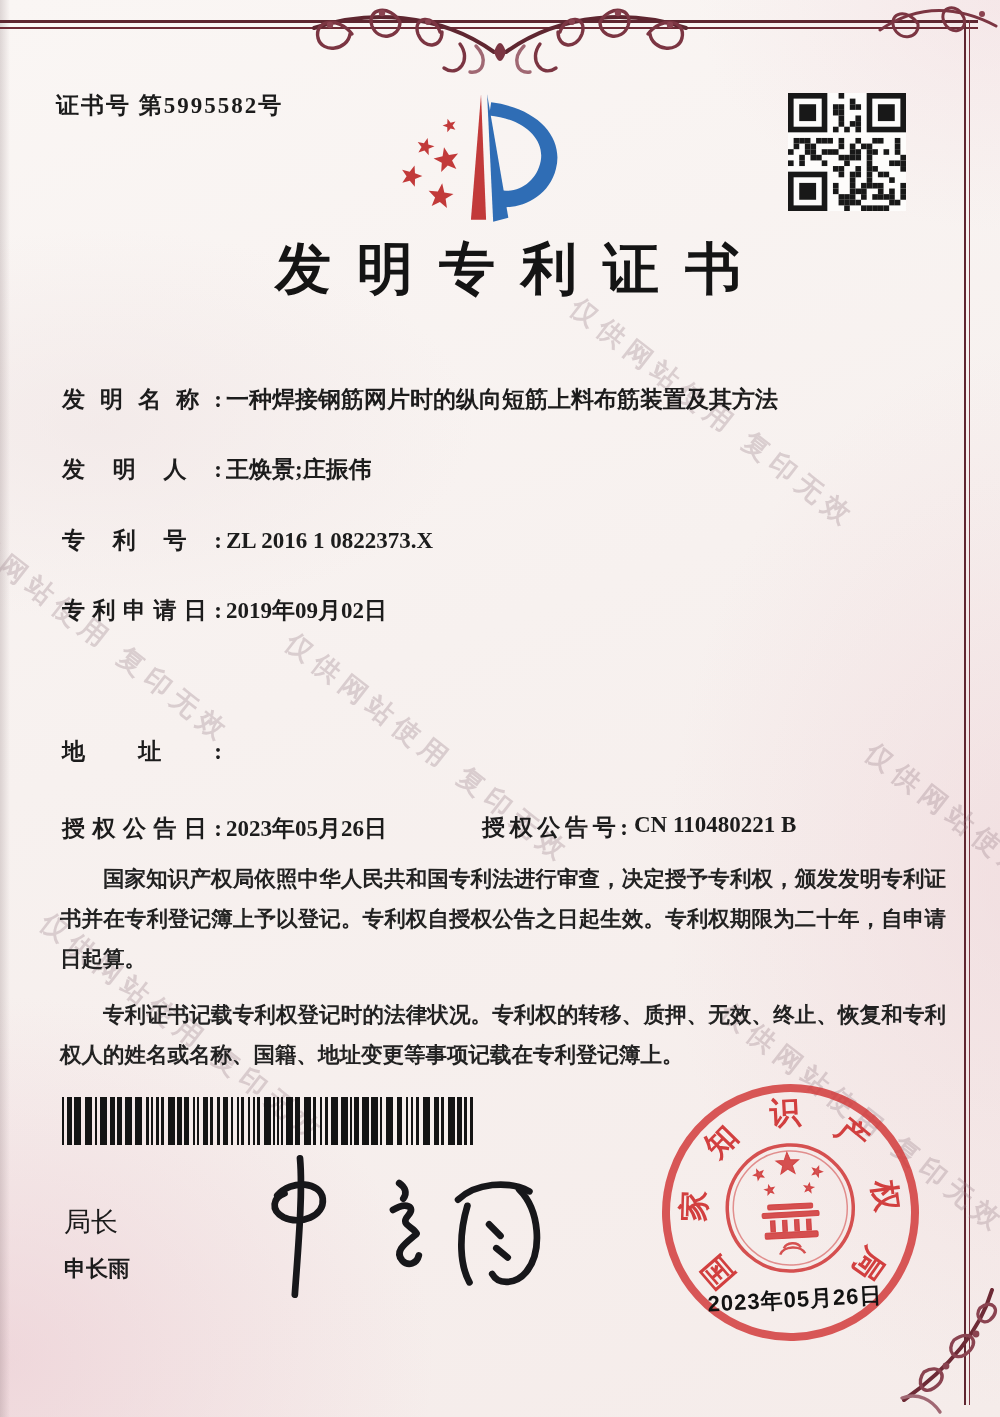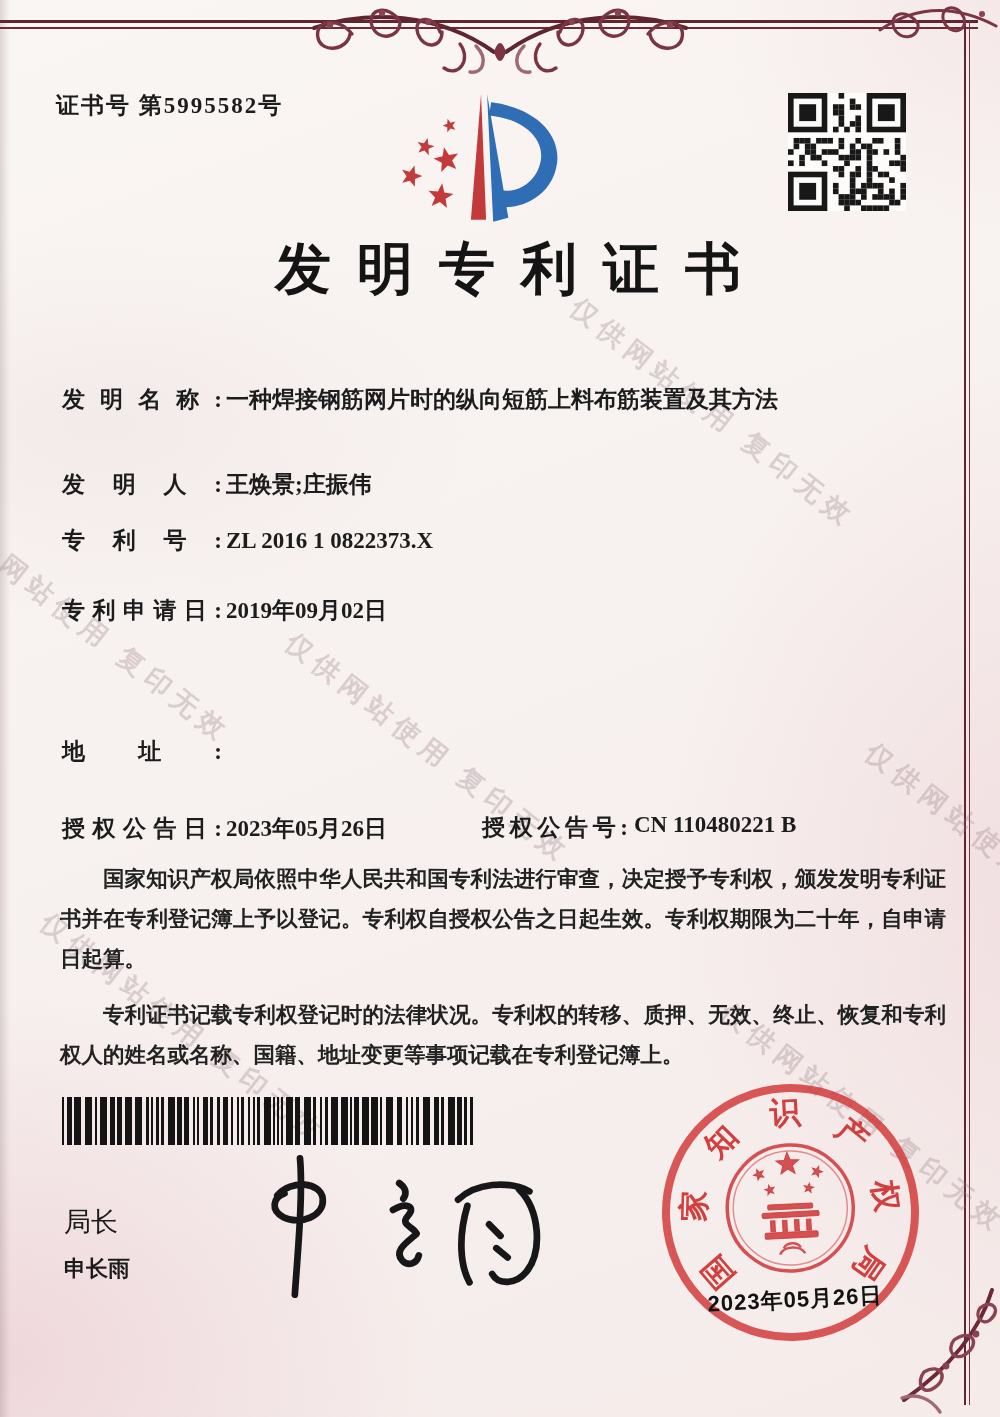--- a/index.html
+++ b/index.html
@@ -255,21 +255,21 @@
       <rect x="5.619047619047619" y="84.28571428571428" width="28.095238095238095" height="28.095238095238095" fill="#fdfcfb"></rect>
       <rect x="11.238095238095237" y="89.9047619047619" width="16.857142857142854" height="16.857142857142854" fill="#181818"></rect>
     </svg>
 
   <div class="title">发明专利证书</div>
 
   <div class="row" style="top:383px;">
     <span class="lbl">发明名称:</span>
     <span class="val">一种焊接钢筋网片时的纵向短筋上料布筋装置及其方法</span>
   </div>
-  <div class="row" style="top:468px;">
+  <div class="row" style="top:453px;">
     <span class="lbl">发明人:</span>
     <span class="val">王焕景;庄振伟</span>
   </div>
   <div class="row" style="top:524px;">
     <span class="lbl">专利号:</span>
     <span class="val">ZL 2016 1 0822373.X</span>
   </div>
   <div class="row" style="top:594px;">
     <span class="lbl">专利申请日:</span>
     <span class="val">2019年09月02日</span>

